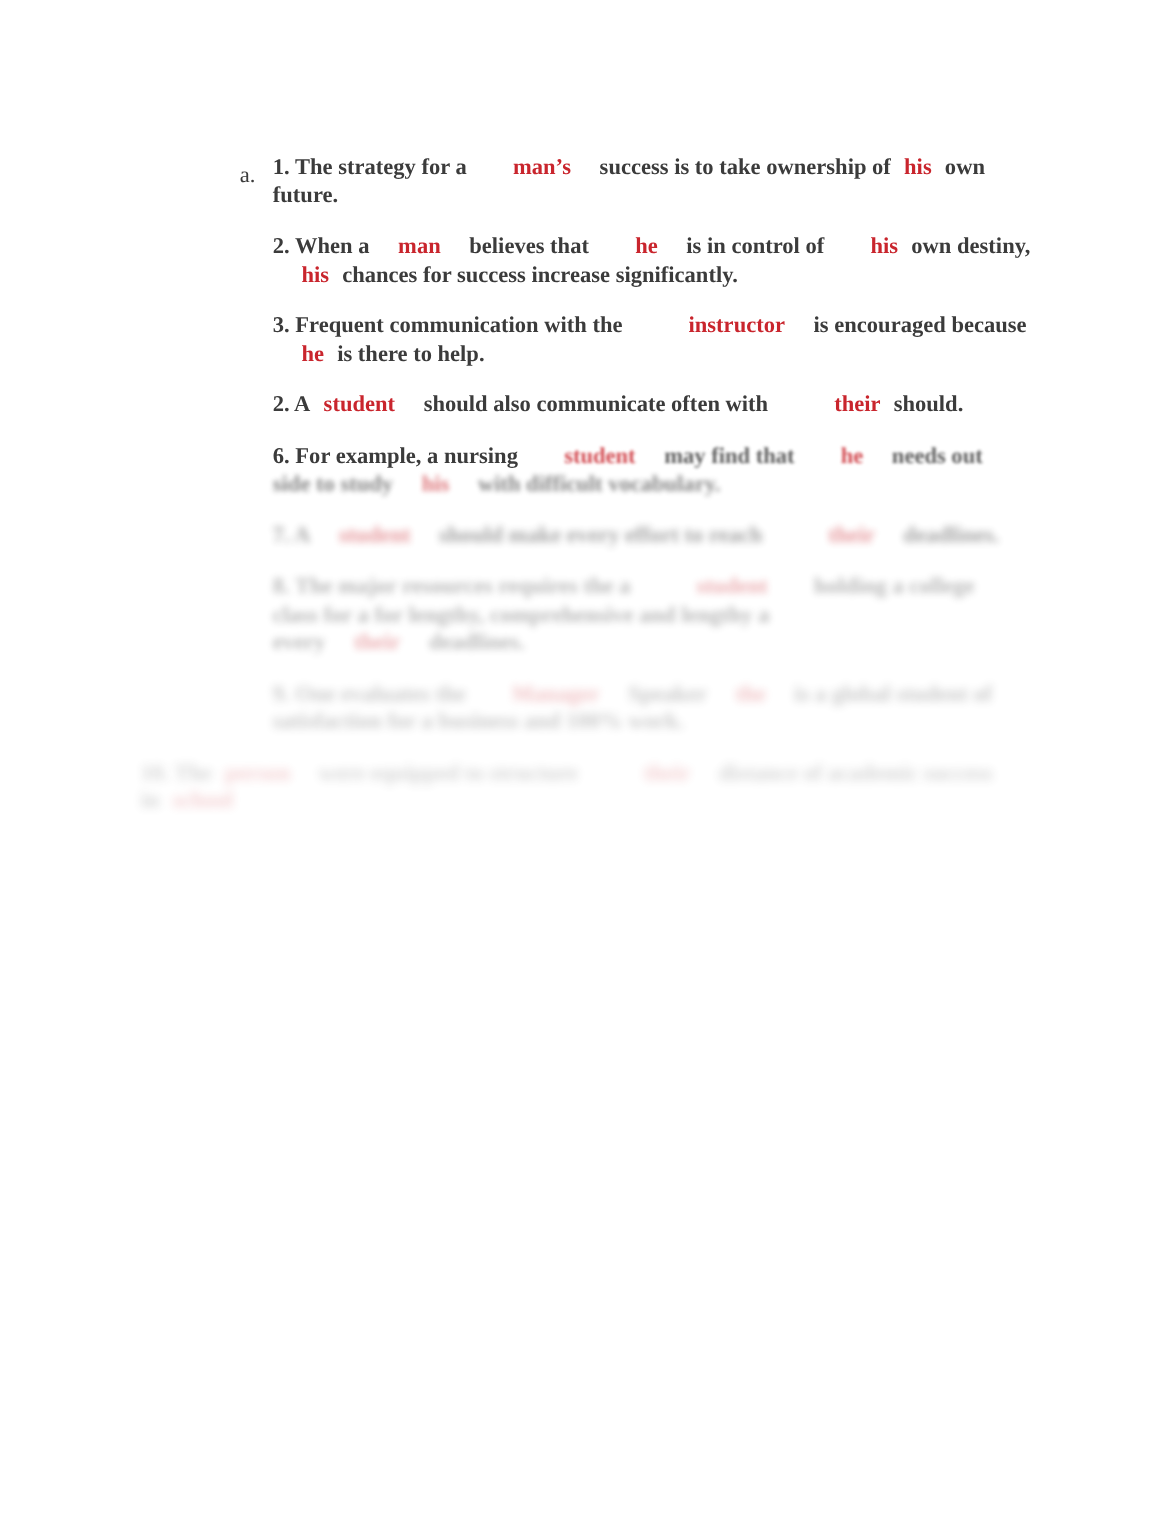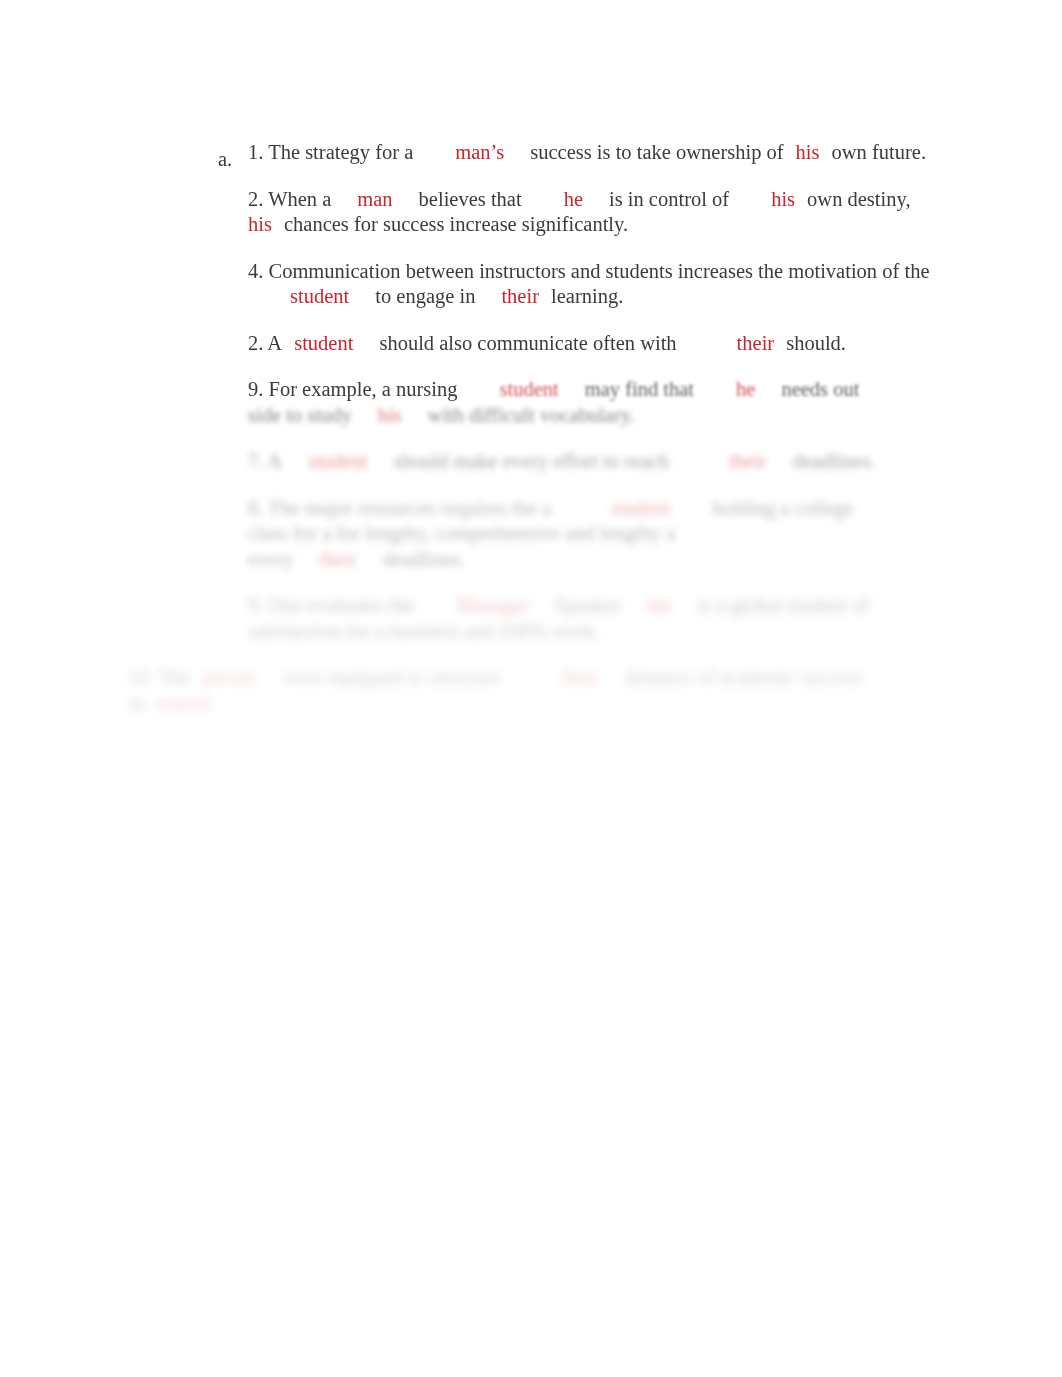--- a/index.html
+++ b/index.html
@@ -41,20 +41,21 @@
     font-size: 20.5px;
     line-height: 1;
     color: #3b3b3b;
   }
 
   .items {
     position: absolute;
     left: 248px;
     top: 0;
     width: 700px;
+    font-weight: bold;
   }
 
   .item {
     font-size: 20.5px;
     line-height: 25.5px;
     color: #3b3b3b;
     margin-bottom: 21px;
     white-space: normal;
   }
 
@@ -97,31 +98,31 @@
     <div class="items">
 
       <div class="item b0">
         <span>1. The strategy for a</span><span class="sp-l"></span><span class="ins">man’s</span><span class="sp-m"></span><span>success is to take ownership of</span><span class="sp-s"></span><span class="ins">his</span><span class="sp-s"></span><span>own future.</span>
       </div>
 
       <div class="item b0">
         <span>2. When a</span><span class="sp-m"></span><span class="ins">man</span><span class="sp-m"></span><span>believes that</span><span class="sp-l"></span><span class="ins">he</span><span class="sp-m"></span><span>is in control of</span><span class="sp-l"></span><span class="ins">his</span><span class="sp-s"></span><span>own destiny,</span><span class="sp-m"></span><span class="ins">his</span><span class="sp-s"></span><span>chances for success increase significantly.</span>
       </div>
 
+      <div class="item b0">
+        <span>3. Frequent communication with the</span><span class="sp-xl"></span><span class="ins">instructor</span><span class="sp-m"></span><span>is encouraged because</span><span class="sp-m"></span><span class="ins">he</span><span class="sp-s"></span><span>is there to help.</span>
+      </div>
 
-      <div class="item b0">
-        <span>4. Communication between instructors and students increases the motivation of the</span><span class="sp-l"></span><span class="ins">student</span><span class="sp-m"></span><span>to engage in</span><span class="sp-m"></span><span class="ins">their</span><span class="sp-s"></span><span>learning.</span>
-      </div>
 
       <div class="item b0">
         <span>2. A</span><span class="sp-s"></span><span class="ins">student</span><span class="sp-m"></span><span>should also communicate often with</span><span class="sp-xl"></span><span class="ins">their</span><span class="sp-s"></span><span>should.</span>
       </div>
 
       <div class="item item-wide">
-        <span class="b0">9. For example, a nursing</span><span class="sp-l"></span><span class="ins b2">student</span><span class="sp-m"></span><span class="b2">may find that</span><span class="sp-l"></span><span class="ins b2">he</span><span class="sp-m"></span><span class="b2">needs out</span>
+        <span class="b0">6. For example, a nursing</span><span class="sp-l"></span><span class="ins b2">student</span><span class="sp-m"></span><span class="b2">may find that</span><span class="sp-l"></span><span class="ins b2">he</span><span class="sp-m"></span><span class="b2">needs out</span>
         <span class="line b3"><span>side to study</span><span class="sp-m"></span><span class="ins">his</span><span class="sp-m"></span><span>with difficult vocabulary.</span></span>
       </div>
 
       <div class="item item-wide b4">
         <span>7. A</span><span class="sp-m"></span><span class="ins">student</span><span class="sp-m"></span><span>should make every effort to reach</span><span class="sp-xl"></span><span class="ins">their</span><span class="sp-m"></span><span>deadlines.</span>
       </div>
 
       <div class="item item-wide b5">
         <span>8. The major resources requires the a</span><span class="sp-xl"></span><span class="ins">student</span><span class="sp-l"></span><span>holding a college</span>
         <span class="line"><span>class for a for lengthy, comprehensive and lengthy a</span></span>

